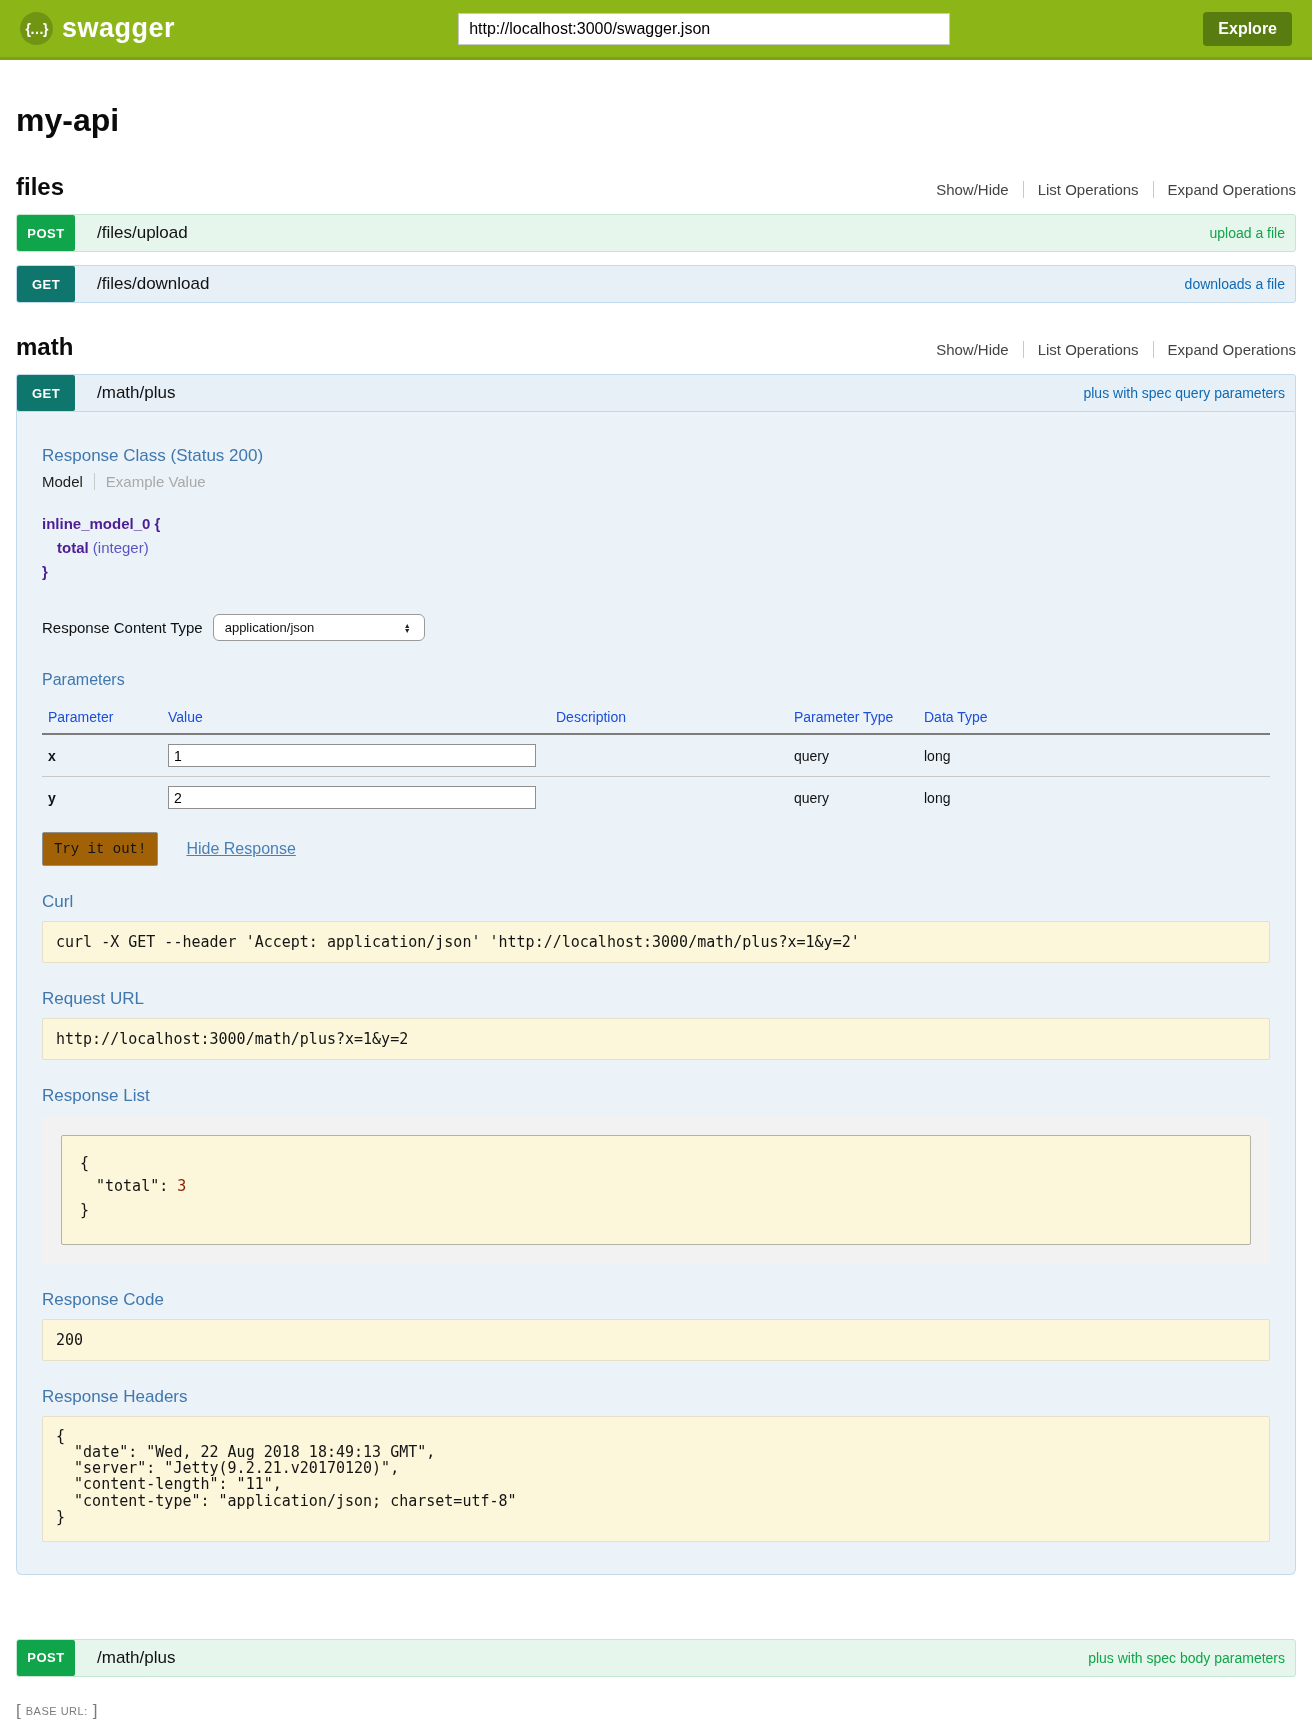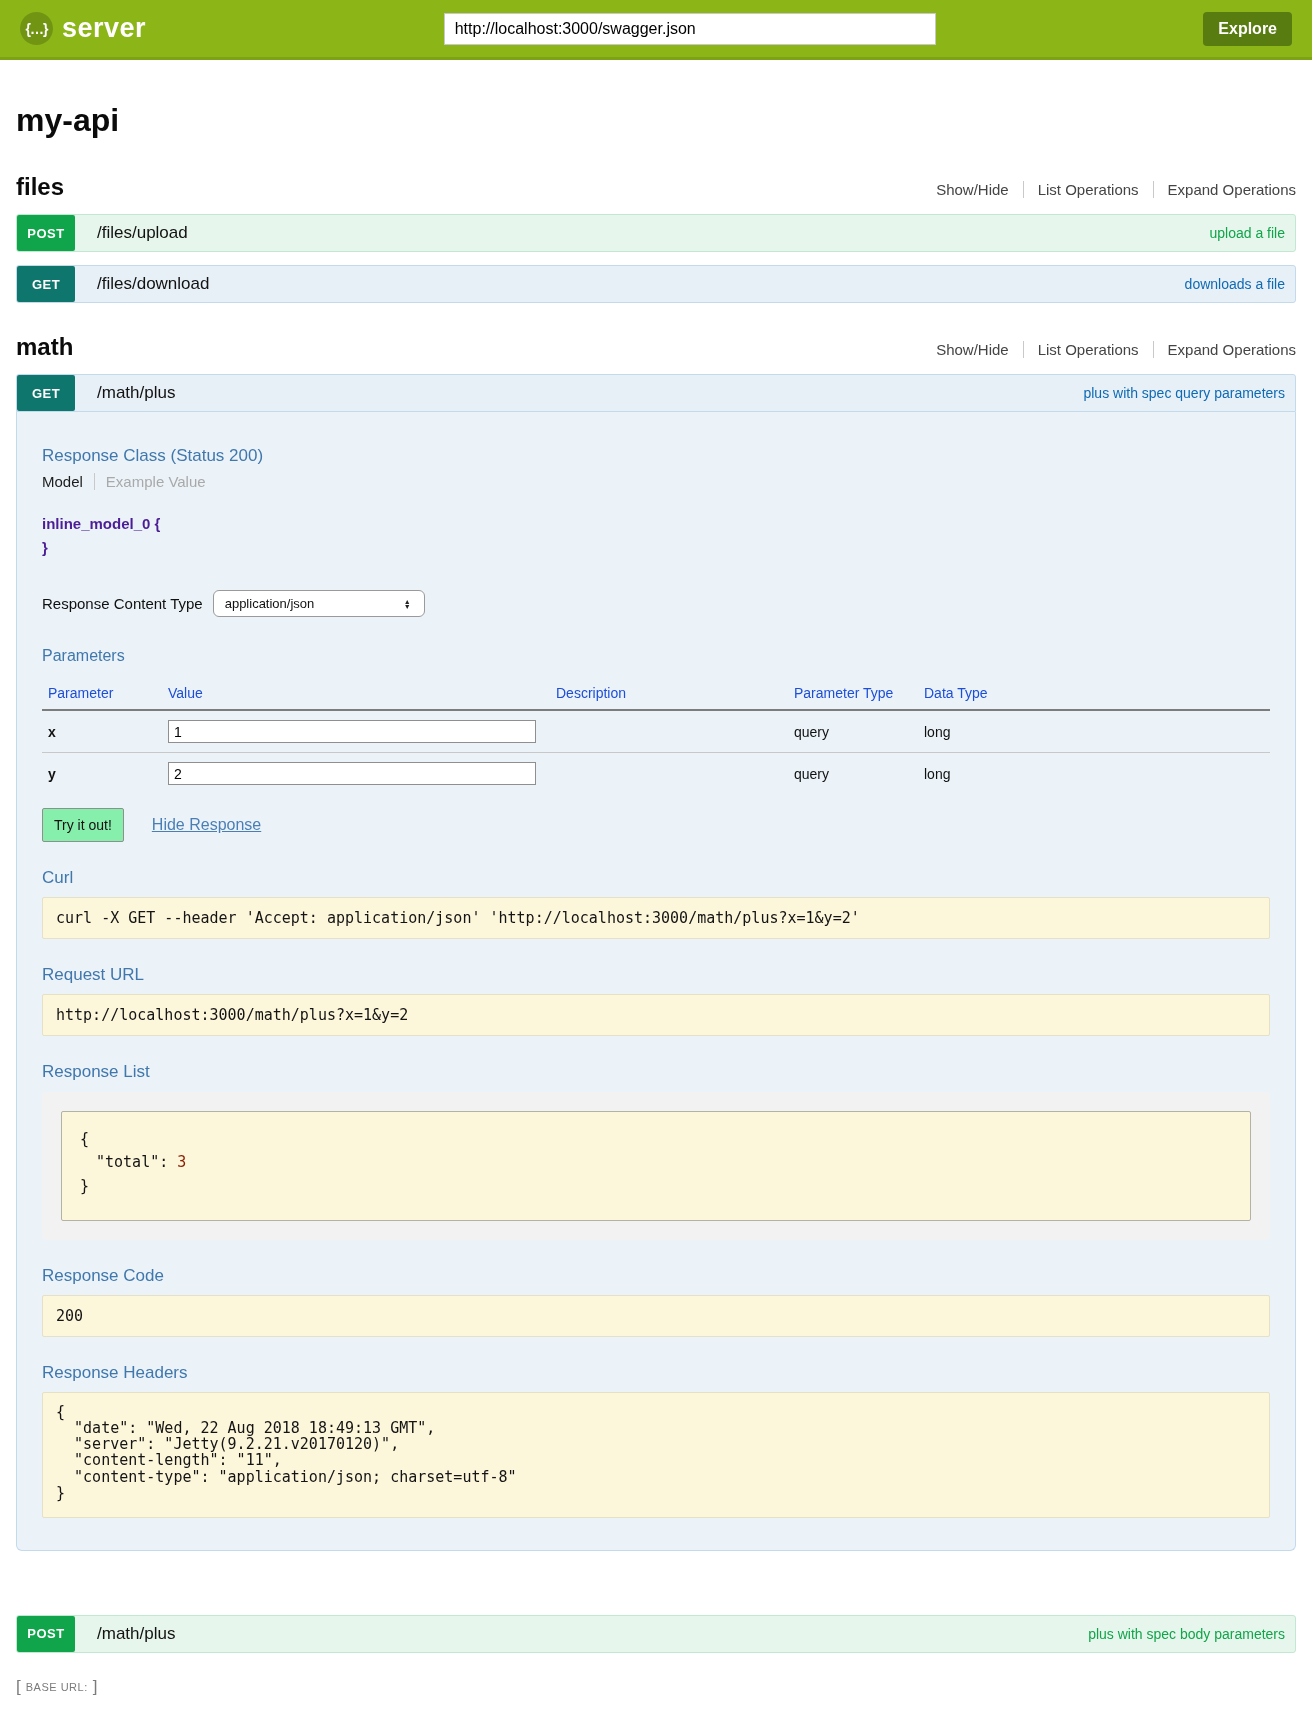--- a/index.html
+++ b/index.html
@@ -111,23 +111,23 @@
   th.hname { padding-left: 6px !important; }
   .pinput {
     width: 368px; height: 23px; border: 1px solid #8f8f8f; padding: 2px 5px;
     font-size: 14px; font-family: "Liberation Sans", sans-serif; background: #fff;
   }
   col.c-param { width: 126px; } col.c-value { width: 388px; } col.c-desc { width: 238px; }
   col.c-ptype { width: 130px; } col.c-dtype { width: auto; }
 
   .actions { display: flex; align-items: center; margin-top: 14px; }
   .try-btn {
-    background: #86efac; border: 1px solid #8f8f8f; border-radius: 2px;
+    background: #a16207; border: 1px solid #8f8f8f; border-radius: 2px;
     padding: 8px 11px; font-size: 14px; color: #111; cursor: pointer;
-    font-family: Liberation Sans, sans-serif;
+    font-family: Liberation Mono, monospace;
   }
   .hide-link { margin-left: 28px; color: #4a7fb6; font-size: 16px; text-decoration: underline; cursor: pointer; }
 
   .snippet {
     background: #fcf6db; border: 1px solid #e5e0c6; border-radius: 2px;
     margin-top: 9px; padding: 11px 13px;
     font-family: "DejaVu Sans Mono", monospace; font-size: 15px; color: #141414;
     white-space: pre-wrap; word-break: break-all;
   }
 
@@ -152,21 +152,21 @@
   .base-url { margin: 24px 0 6px 0; color: #7b7b7b; display: flex; align-items: center; gap: 5px; }
   .base-url .bracket { font-size: 17px; }
   .base-url .bu-label { font-size: 11px; letter-spacing: 0.5px; }
 </style>
 </head>
 <body>
 
 <div class="topbar">
   <div class="logo">
     <span class="logo-icon">{…}</span>
-    <span class="brand">server</span>
+    <span class="brand">swagger</span>
   </div>
   <div class="url-wrap">
     <input class="url-input" type="text" value="http://localhost:3000/swagger.json" style="">
   </div>
   <button class="explore-btn">Explore</button>
 </div>
 
 <div class="content">
 
   <h1 class="api-title">my-api</h1>
@@ -211,20 +211,24 @@
 
     <div class="blk-h first">Response Class (Status 200)</div>
 
     <div class="tabs">
       <span class="tab active">Model</span>
       <span class="tab inactive">Example Value</span>
     </div>
 
     <div class="model">
       <div class="m-bold">inline_model_0 {</div>
+      <div class="m-prop">
+        <span class="m-bold">total</span>
+        <span class="m-type">(integer)</span>
+      </div>
       <div class="m-bold">}</div>
     </div>
 
     <div class="rct-row">
       <span class="rct-label">Response Content Type</span>
       <span class="fake-select">
         <span>application/json</span>
         <span class="sel-arrows">
             <span>▲</span>
             <span>▼</span>

